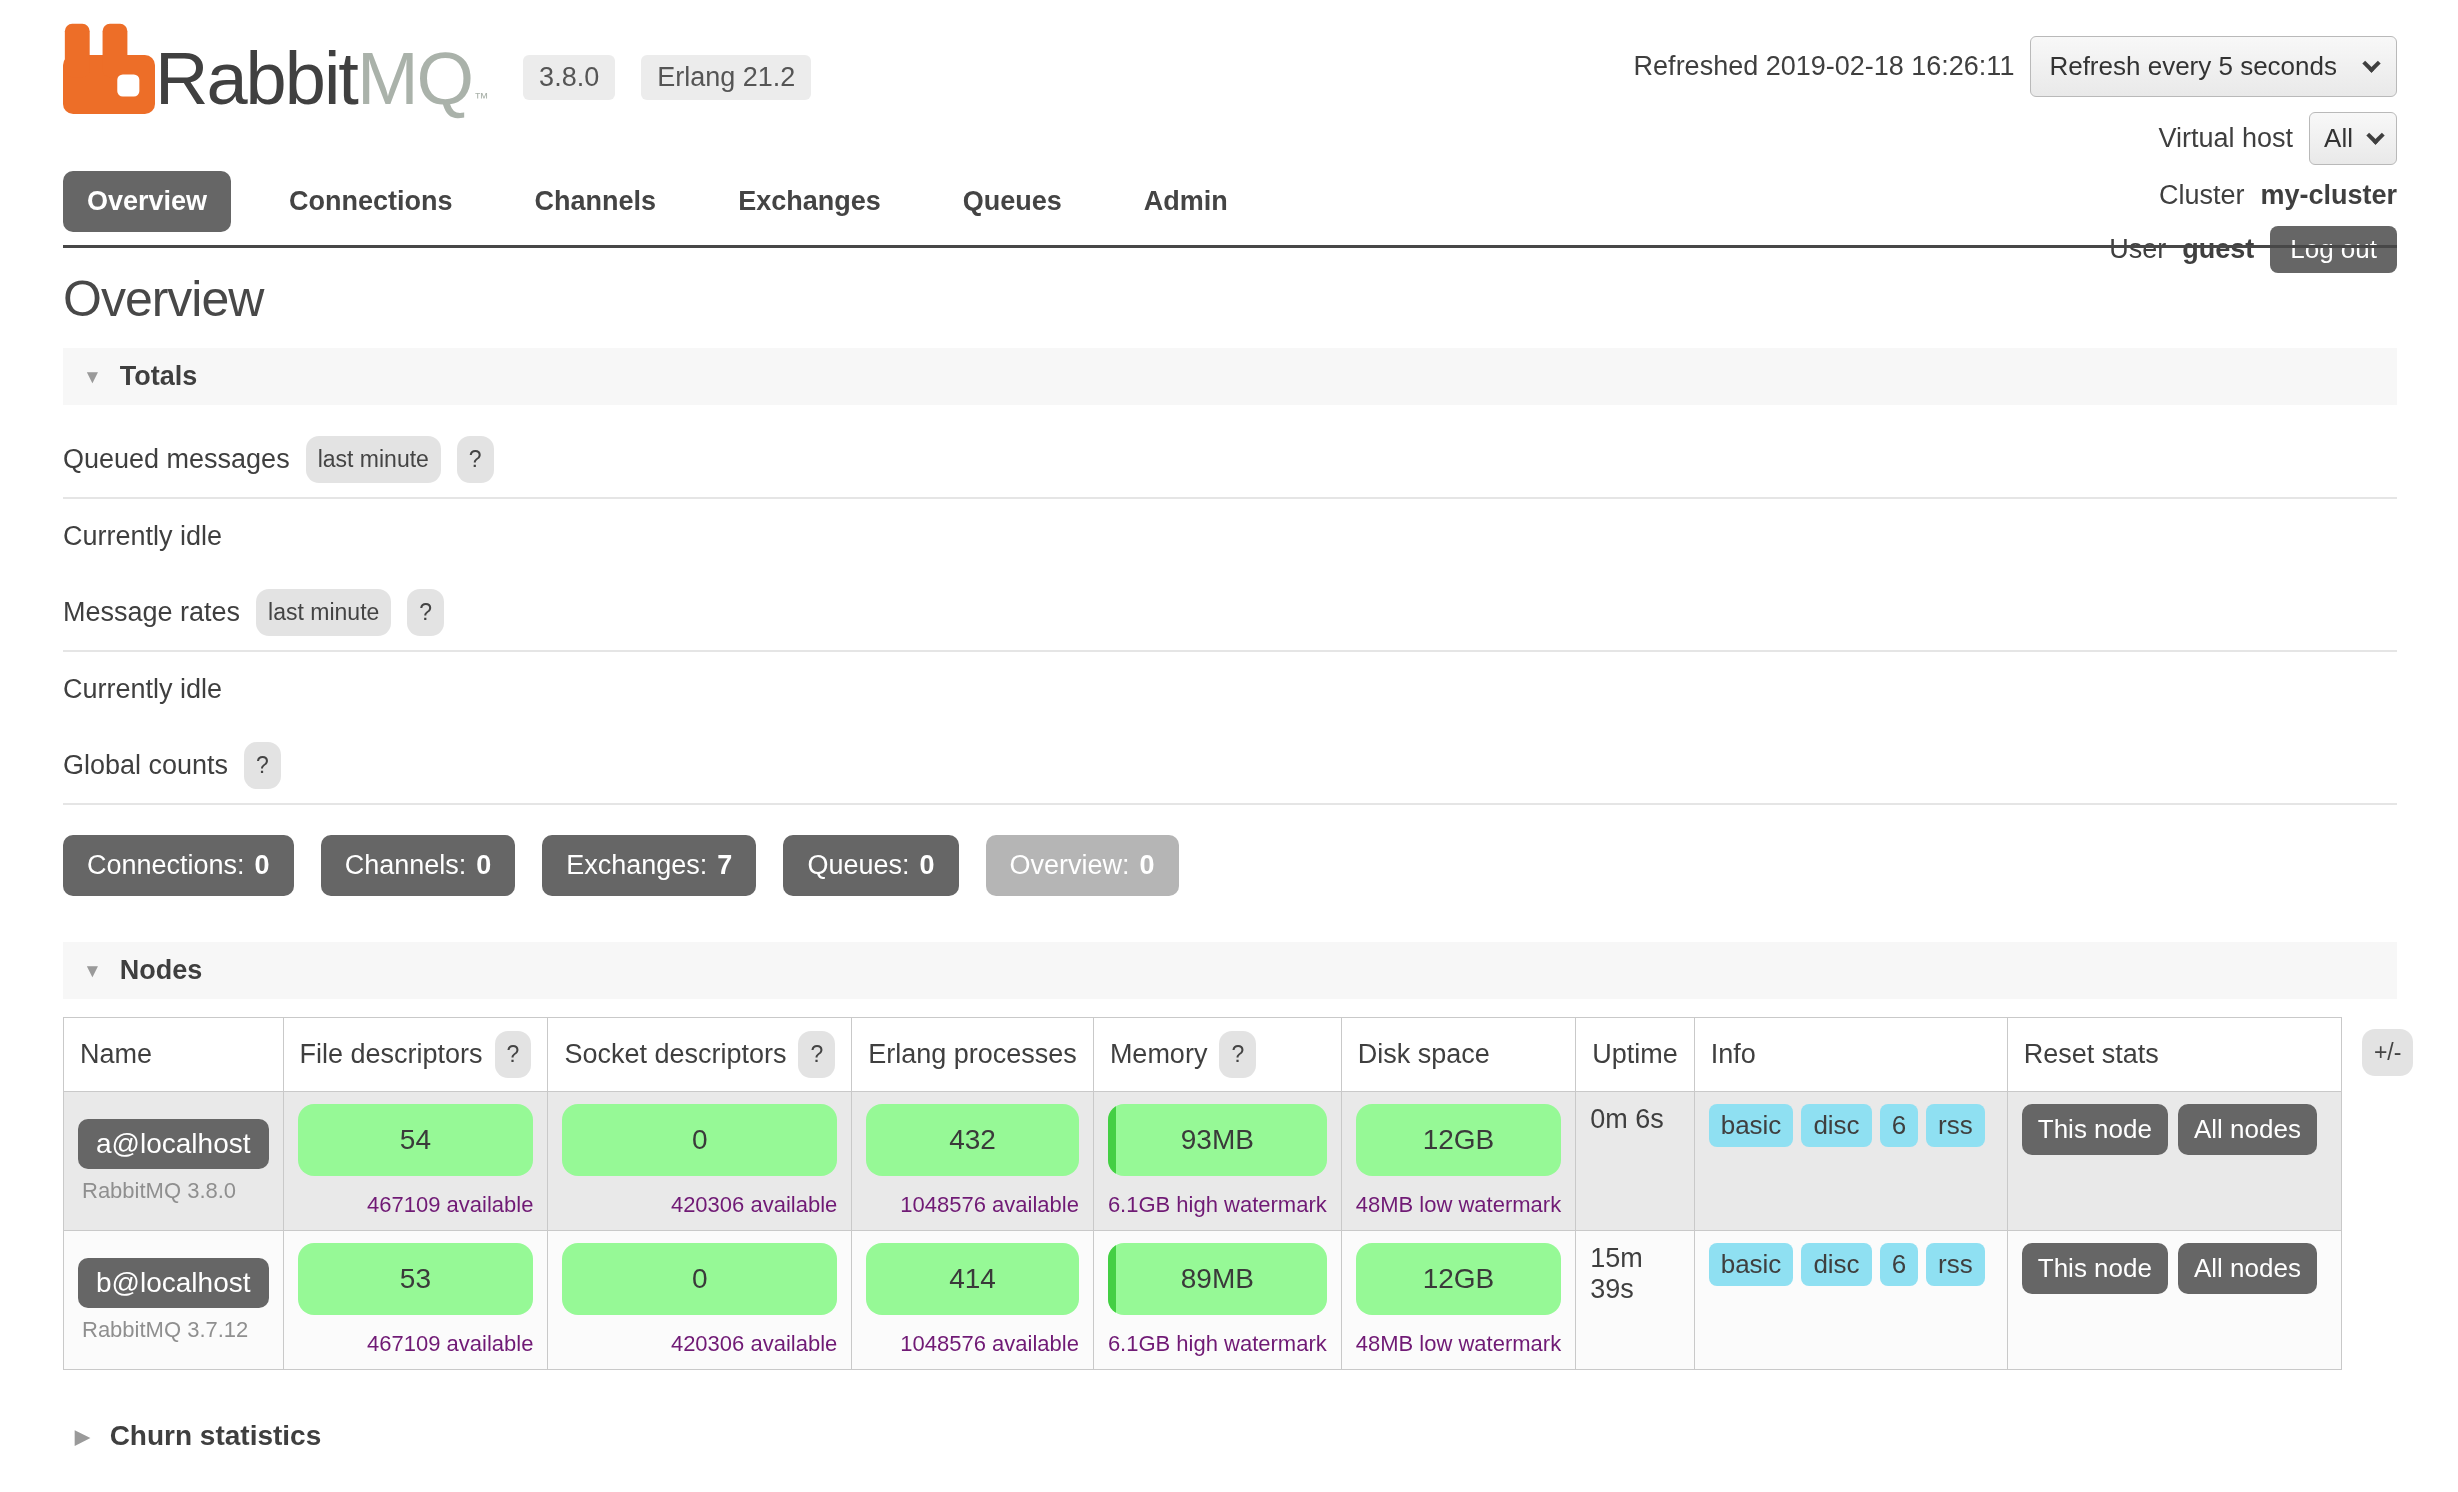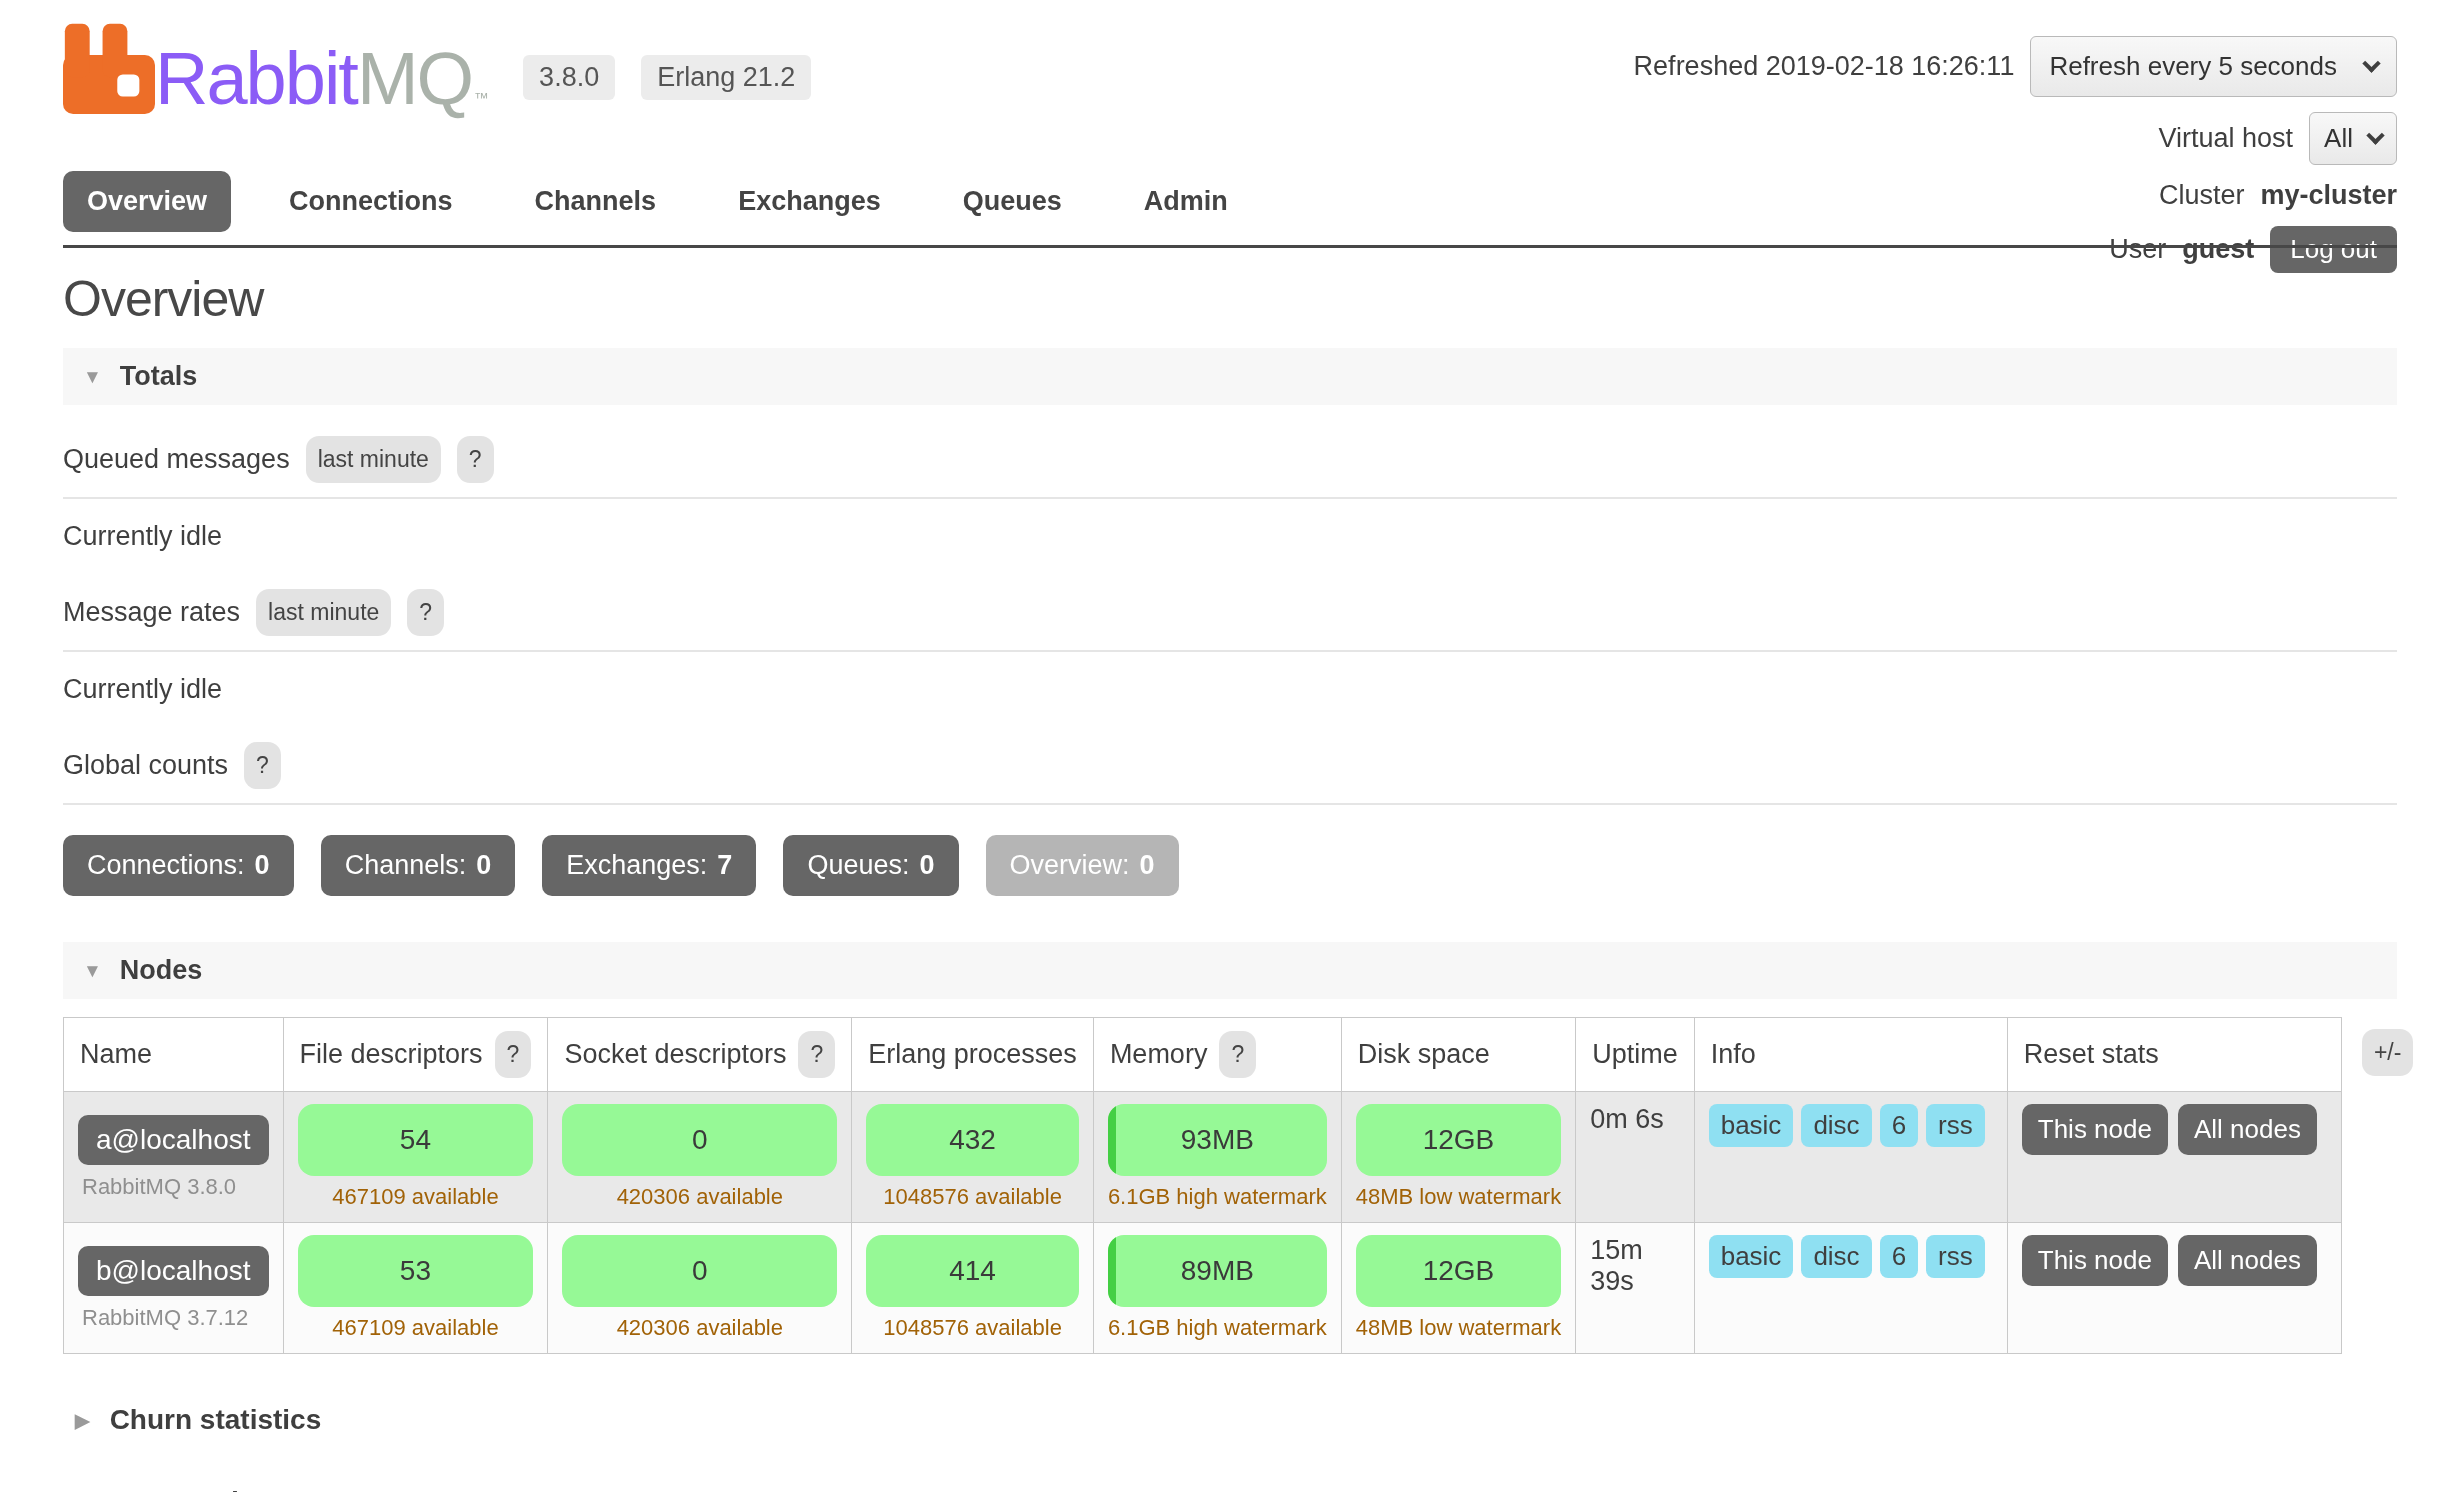--- a/index.html
+++ b/index.html
@@ -4,21 +4,21 @@
 <style>
   * { margin:0; padding:0; box-sizing:border-box; }
   html,body { width:2458px; height:1492px; background:#fff; overflow:hidden;
               font-family:"Liberation Sans", sans-serif; color:#3f3f3f; }
 
   
   .header { position:relative; height:248px; }
   .logo-row { position:absolute; left:63px; top:22px; display:flex; align-items:flex-end; }
   .logo-icon { width:92px; height:92px; display:block; }
   .brand { font-size:74px; letter-spacing:-2px; line-height:.95; white-space:nowrap; }
-  .brand-rabbit { color:#8b5cf6; }
+  .brand-rabbit { color:#404040; }
   .brand-mq { color:#aab2aa; }
   .brand-tm { font-size:15px; color:#aab2aa; margin:0 0 8px 2px; }
   .ver-badges { display:flex; gap:26px; margin:0 0 14px 34px; }
   .ver-badge { background:#ececec; color:#555; font-size:27px; padding:7px 16px; border-radius:6px; }
 
   .header-right { position:absolute; right:61px; top:36px; display:flex; flex-direction:column;
                   align-items:flex-end; gap:15px; }
   .hr-row { display:flex; align-items:center; gap:16px; font-size:27px; color:#3f3f3f; white-space:nowrap; }
   .selectbox { display:inline-flex; align-items:center; gap:28px;
                background:linear-gradient(#f8f8f8,#e9e9e9); border:1px solid #b9b9b9;
@@ -62,21 +62,21 @@
   tr.row-a { background:#e9e9e9; }
   tr.row-b { background:#fbfbfb; }
   .th-flex { display:flex; align-items:center; gap:12px; }
   .node-name { background:#666; color:#fff; border-radius:10px; padding:9px 18px; font-size:28px;
                display:inline-block; cursor:pointer; }
   .node-sub { color:#8f8f8f; font-size:22px; margin-top:9px; padding-left:4px; }
   .metric-cell { text-align:center; vertical-align:top; }
   .metric-box { position:relative; background:#96f996; border-radius:16px; padding:20px 0;
                 font-size:28px; color:#3a3a3a; overflow:hidden; }
   .metric-box .used { position:absolute; left:0; top:0; bottom:0; width:8px; background:#44cf44; }
-  .metric-sub { color:#a16207; font-size:22px; margin-top:8px; white-space:nowrap; }
+  .metric-sub { color:#701a75; font-size:22px; margin-top:16px; white-space:nowrap;text-align:right; }
   .uptime-cell { vertical-align:top; font-size:27px; padding-top:22px; }
   .info-cell { vertical-align:top; padding-top:18px; white-space:nowrap; }
   .tag { background:#8fe0f2; color:#3f3f3f; border-radius:8px; padding:6px 12px; font-size:26px;
          display:inline-block; margin-right:8px; }
   .reset-cell { vertical-align:top; padding-top:16px; white-space:nowrap; }
   .btn-dark { background:#666; color:#fff; border:none; border-radius:10px; padding:10px 16px;
               font-size:26px; margin-right:10px; font-family:inherit; cursor:pointer; }
   .plusminus { margin-top:12px; }
 
   

